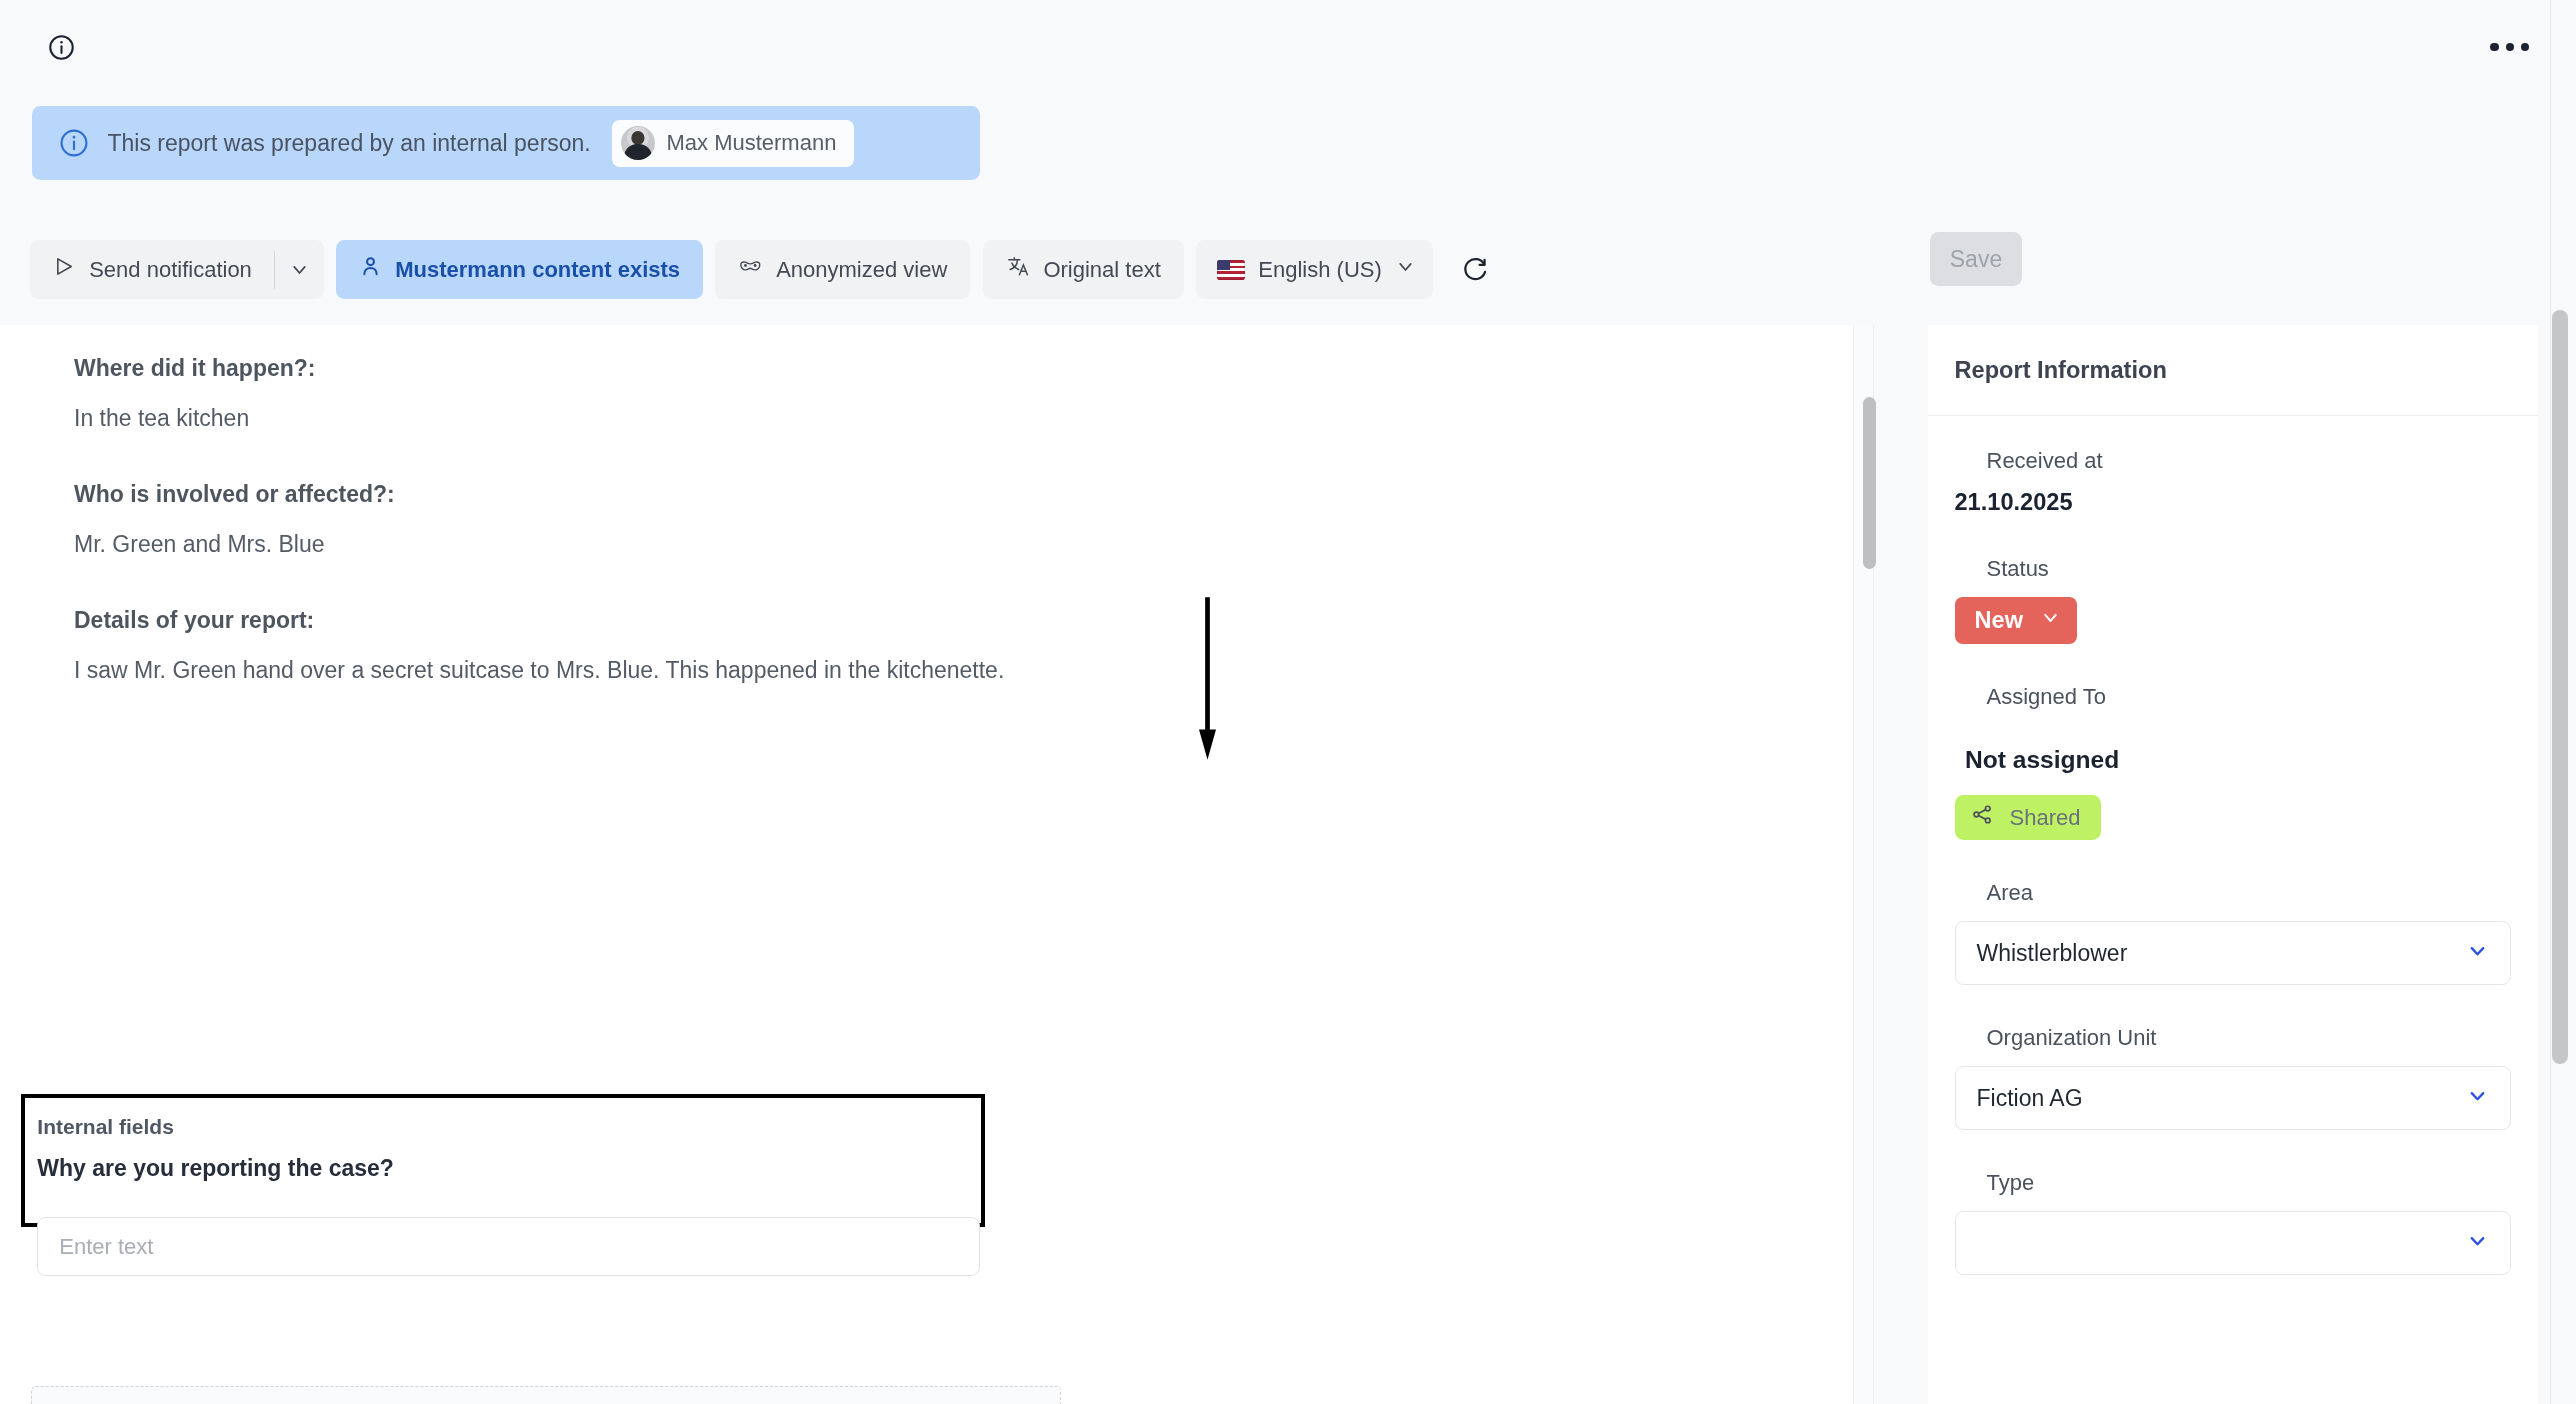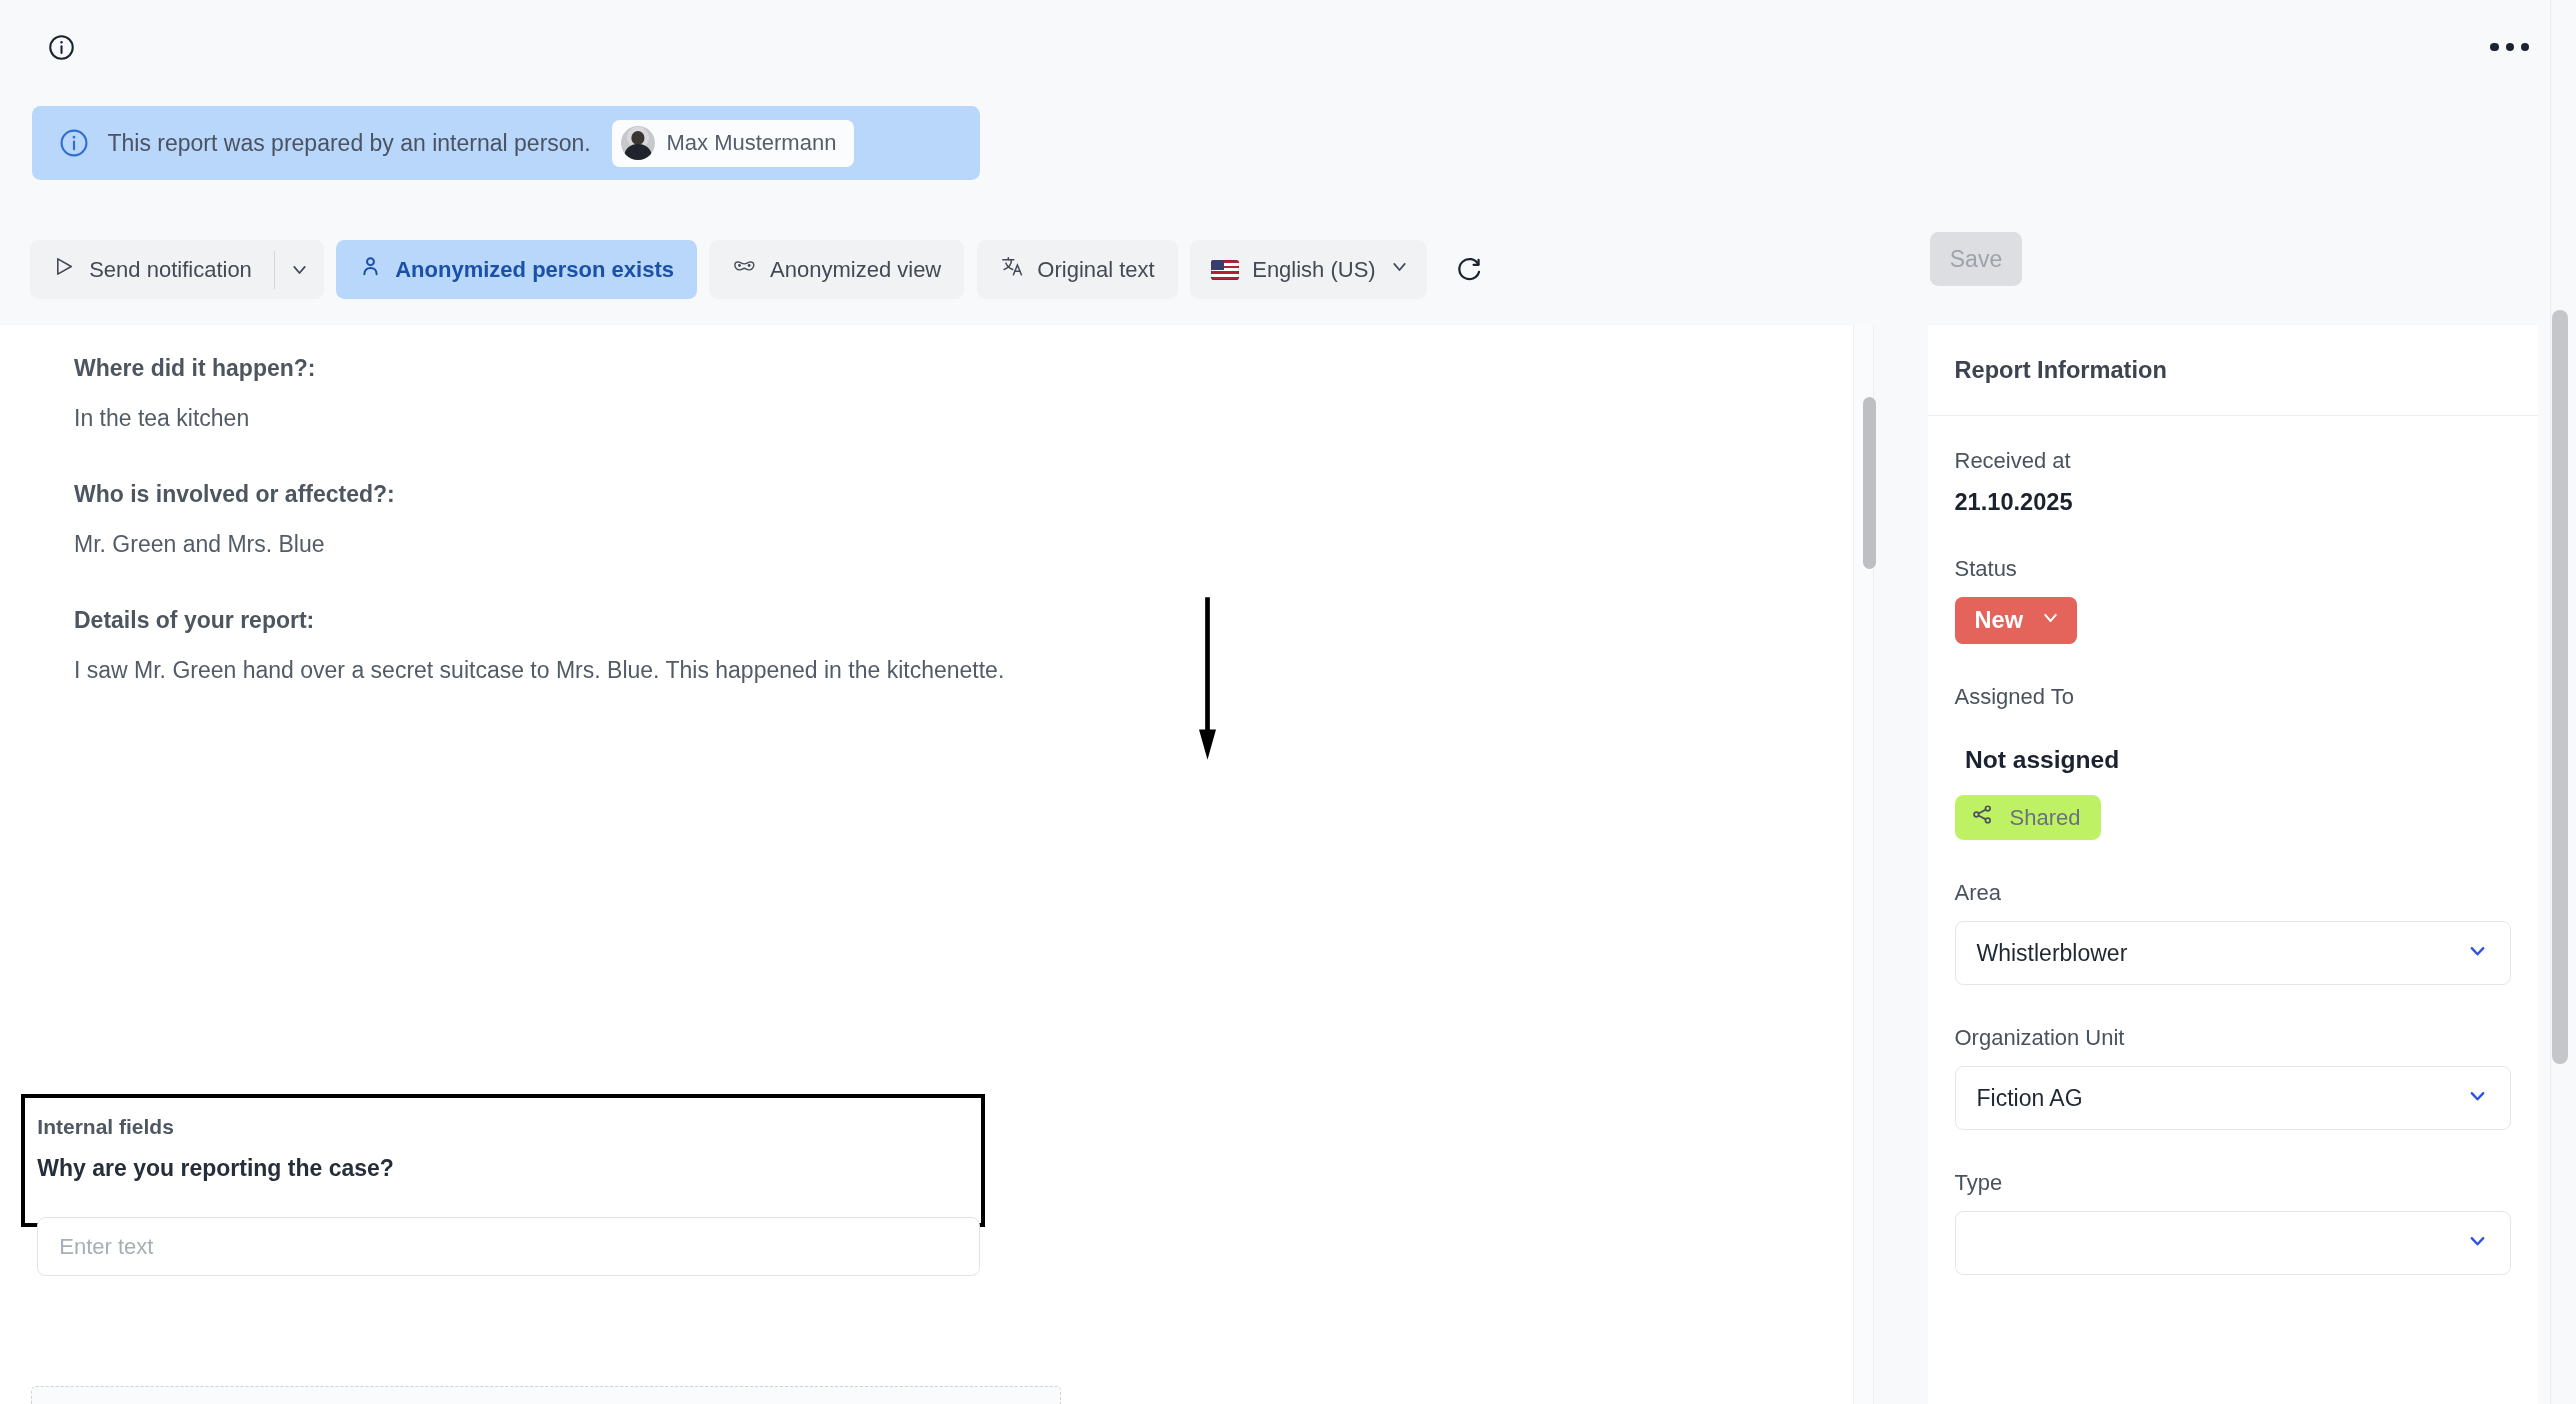--- a/index.html
+++ b/index.html
@@ -352,20 +352,21 @@
   .sb-header-title {
     font-size: 23.6px;
     font-weight: bold;
     color: #3d4450;
   }
   .sb-body { padding: 32px 26.5px 0 26.5px; }
   .sb-label {
     font-size: 22px;
     color: #4a525d;
     margin-bottom: 15px;
+    margin-left: 32px;
   }
   .sb-value-strong {
     font-size: 23.6px;
     font-weight: bold;
     color: #1b2330;
   }
   .status-pill {
     display: inline-flex;
     align-items: center;
     gap: 17px;
@@ -486,21 +487,21 @@
       </div>
     </div>
 
     <button class="tb-btn active">
       <span>
         <svg width="23" height="23" viewBox="0 0 24 24" fill="none" stroke="#1951a8" stroke-width="2.1" stroke-linecap="round">
           <circle cx="12" cy="7" r="3.6"></circle>
           <path d="M5.6 20 C5.6 15.8 8.4 13.6 12 13.6 C15.6 13.6 18.4 15.8 18.4 20"></path>
         </svg>
       </span>
-      <span>Anonymized person exists</span>
+      <span>Mustermann content exists</span>
     </button>
 
     <button class="tb-btn">
       <span>
         <svg width="24.6" height="24.6" viewBox="0 0 26 26" fill="none" stroke="#434a55" stroke-width="1.5">
           <path d="M3 11.5 C3 9 5 8 7.4 8.6 C9.4 9.1 10.6 10.4 13 10.4 C15.4 10.4 16.6 9.1 18.6 8.6 C21 8 23 9 23 11.5 C23 14.6 20.6 16.8 18 16.8 C15.6 16.8 14.2 15 13 15 C11.8 15 10.4 16.8 8 16.8 C5.4 16.8 3 14.6 3 11.5 Z"></path>
           <circle cx="7.9" cy="12.2" r="1.5" fill="#434a55" stroke="none"></circle>
           <circle cx="18.1" cy="12.2" r="1.5" fill="#434a55" stroke="none"></circle>
         </svg>
       </span>

